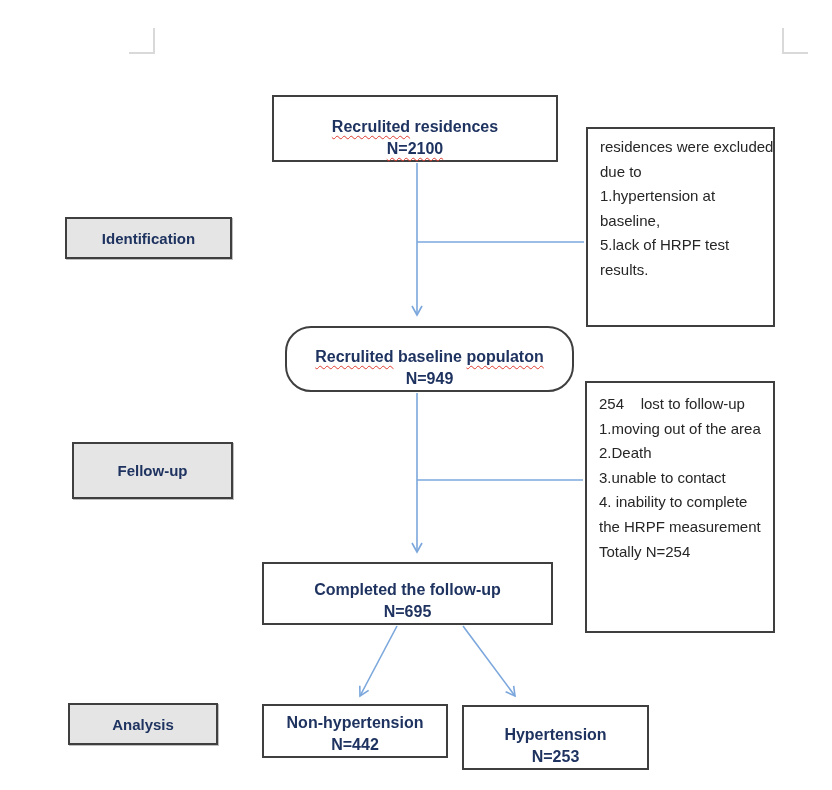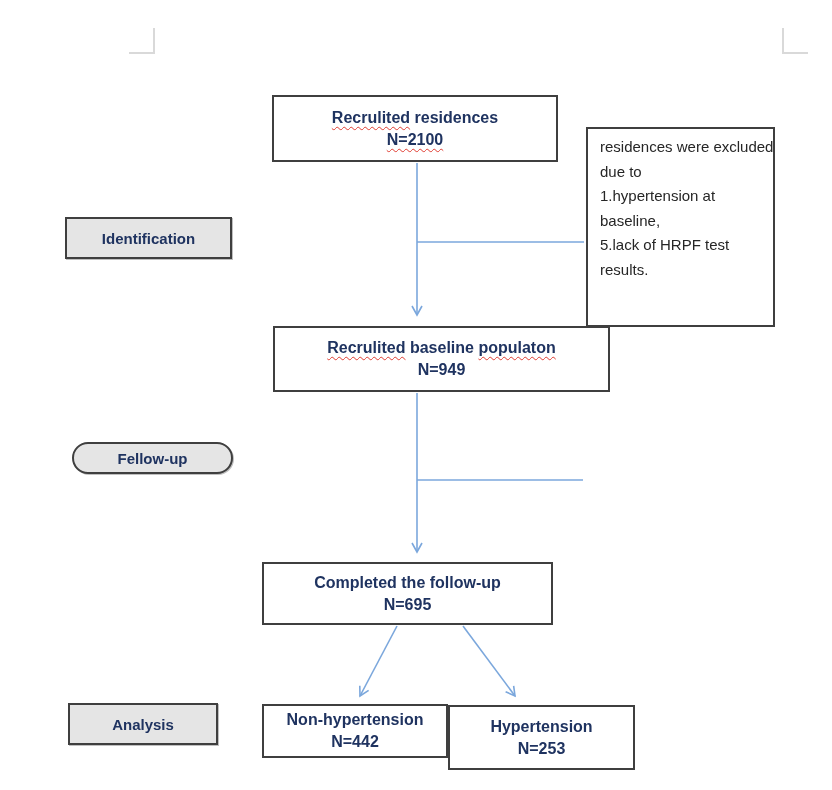--- a/index.html
+++ b/index.html
@@ -30,21 +30,21 @@
   svg.connectors { position: absolute; left: 0; top: 0; width: 832px; height: 790px; pointer-events: none; }
   .connector { stroke: var(--accent-blue); stroke-width: 1.6; fill: none; }
   .arrowhead-path { stroke: var(--accent-blue); stroke-width: 1.6; fill: none; }
 
   .flow-box {
     position: absolute;
     background: #fff;
     border: 2px solid var(--box-border);
     display: flex;
     flex-direction: column;
-    justify-content: center;
+    justify-content: flex-end;
     align-items: center;
     text-align: center;
     color: var(--title-navy);
     font-weight: bold;
     font-size: 16px;
     line-height: 22px;
   }
   .stage-box {
     position: absolute;
     background: #e5e5e5;
@@ -108,42 +108,51 @@
     <div class="note-line">1.hypertension at</div>
     <div class="note-line">baseline,</div>
     <div class="note-line">5.lack of HRPF test</div>
     <div class="note-line">results.</div>
   </div>
 
   <div class="stage-box" style="left:65px; top:217px; width:167px; height:42px;">
     <span>Identification</span>
   </div>
 
-  <div class="flow-box" style="left:273px; top:326px; width:337px; height:66px;">
+  <div class="flow-box" style="left:285px; top:326px; width:289px; height:66px;border-radius:26px;">
     <div><span class="sq">Recrulited</span><span> baseline </span><span class="sq">populaton</span></div>
     <div>N=949</div>
   </div>
 
+  <div class="note-box" style="left:585px; top:381px; width:190px; height:252px; padding-top:9px;">
+    <div class="note-line">254&nbsp;&nbsp;&nbsp;&nbsp;lost to follow-up</div>
+    <div class="note-line">1.moving out of the area</div>
+    <div class="note-line">2.Death</div>
+    <div class="note-line">3.unable to contact</div>
+    <div class="note-line">4. inability to complete</div>
+    <div class="note-line">the HRPF measurement</div>
+    <div class="note-line">Totally N=254</div>
+  </div>
 
-  <div class="stage-box" style="left:72px; top:442px; width:161px; height:32px;border-radius:16px;">
+  <div class="stage-box" style="left:72px; top:442px; width:161px; height:57px;">
     <span>Fellow-up</span>
   </div>
 
   <div class="flow-box" style="left:262px; top:562px; width:291px; height:63px;">
     <div>Completed the follow-up</div>
     <div>N=695</div>
   </div>
 
   <div class="stage-box" style="left:68px; top:703px; width:150px; height:42px;">
     <span>Analysis</span>
   </div>
 
   <div class="flow-box" style="left:262px; top:704px; width:186px; height:54px;">
     <div>Non-hypertension</div>
     <div>N=442</div>
   </div>
 
-  <div class="flow-box" style="left:448px; top:705px; width:187px; height:65px;">
+  <div class="flow-box" style="left:462px; top:705px; width:187px; height:65px;">
     <div>Hypertension</div>
     <div>N=253</div>
   </div>
 
 </div>
 
 </body></html>

